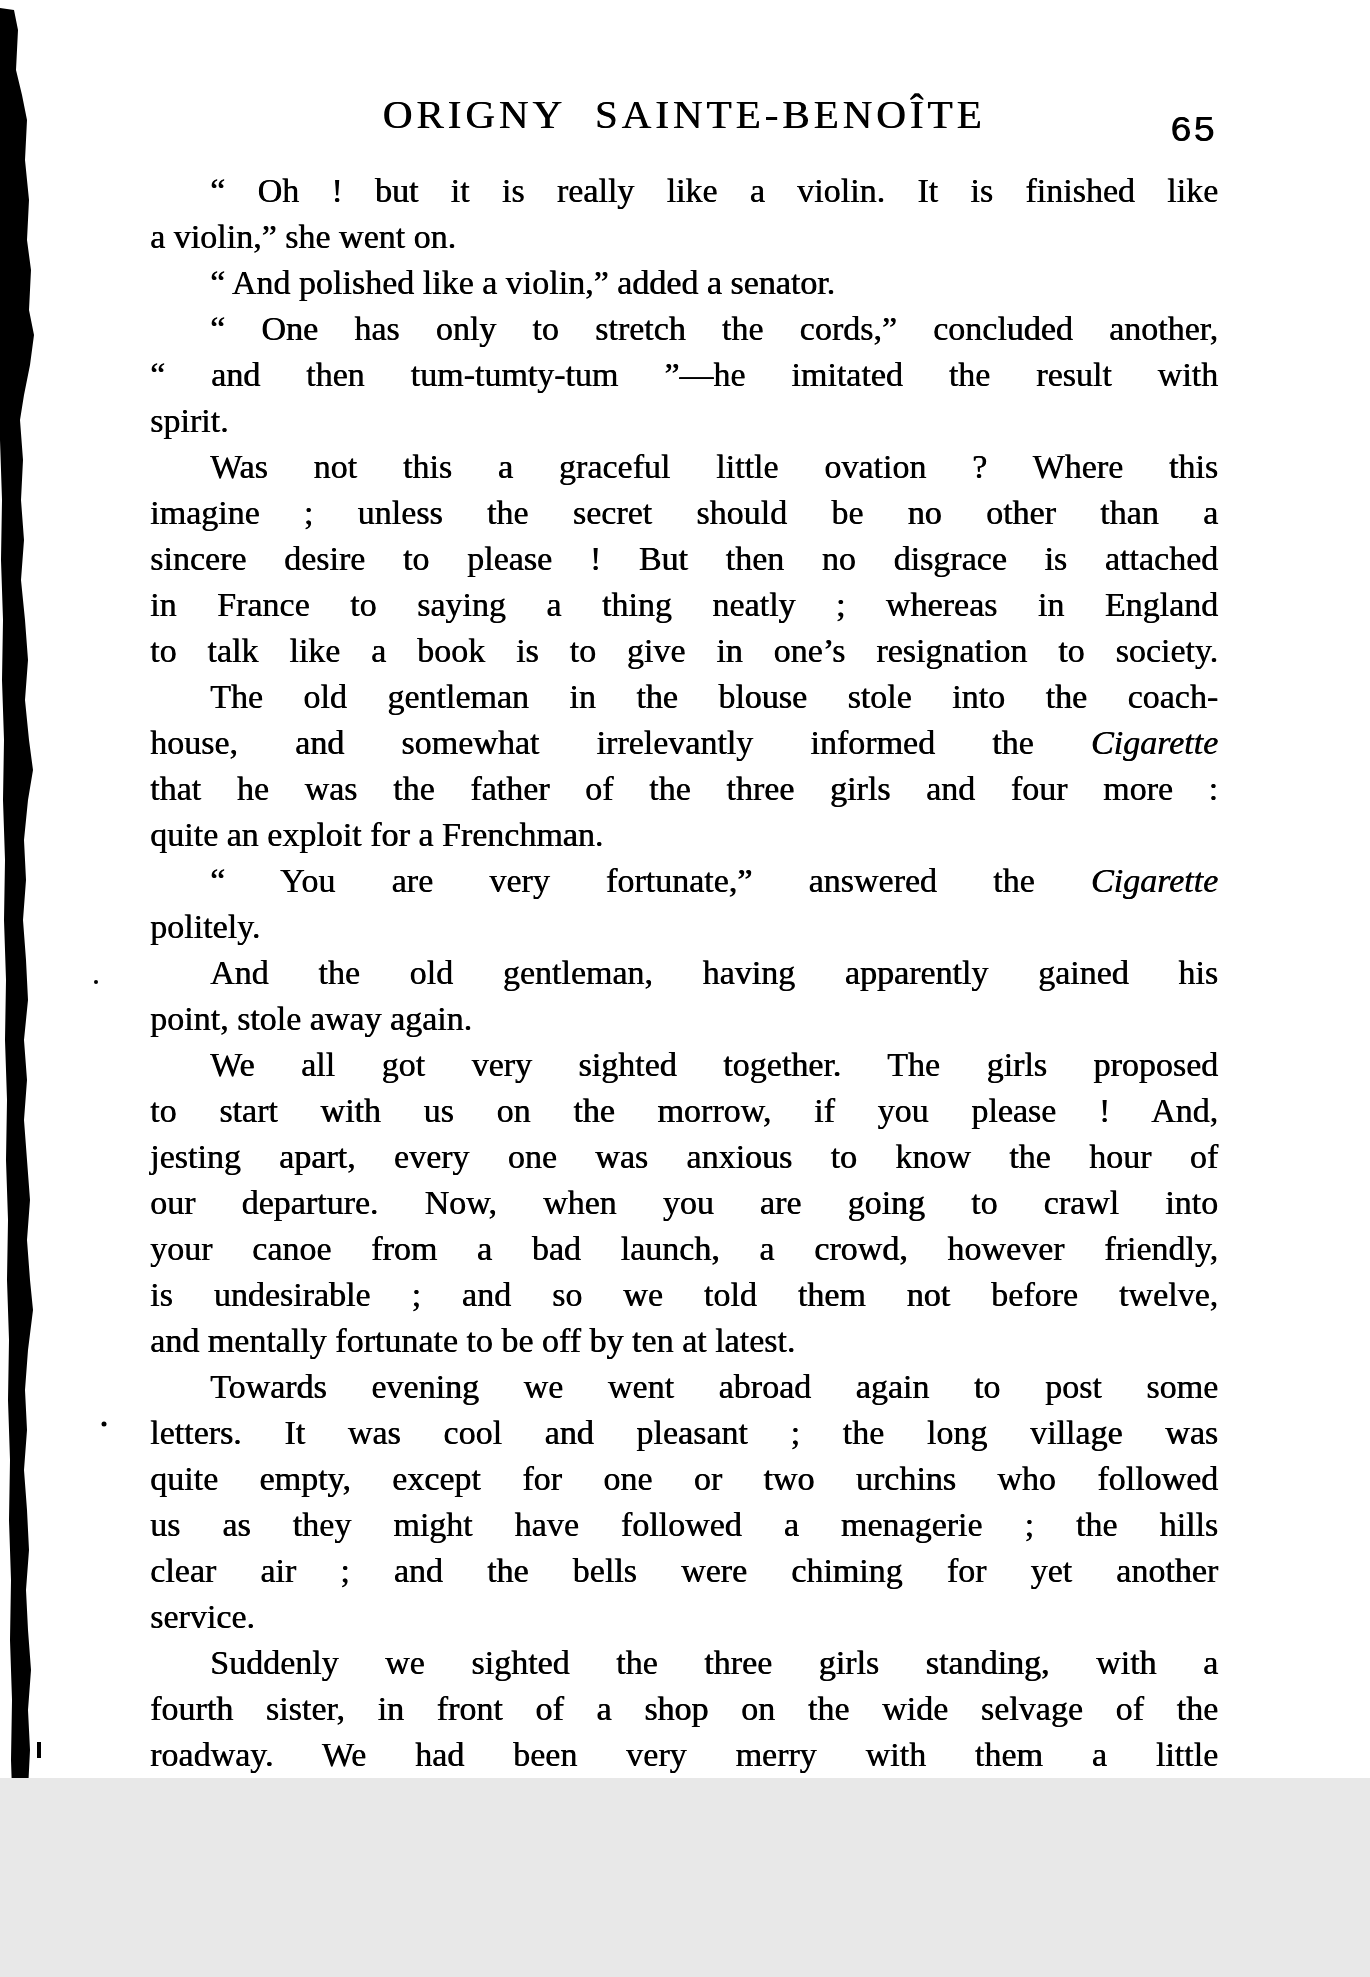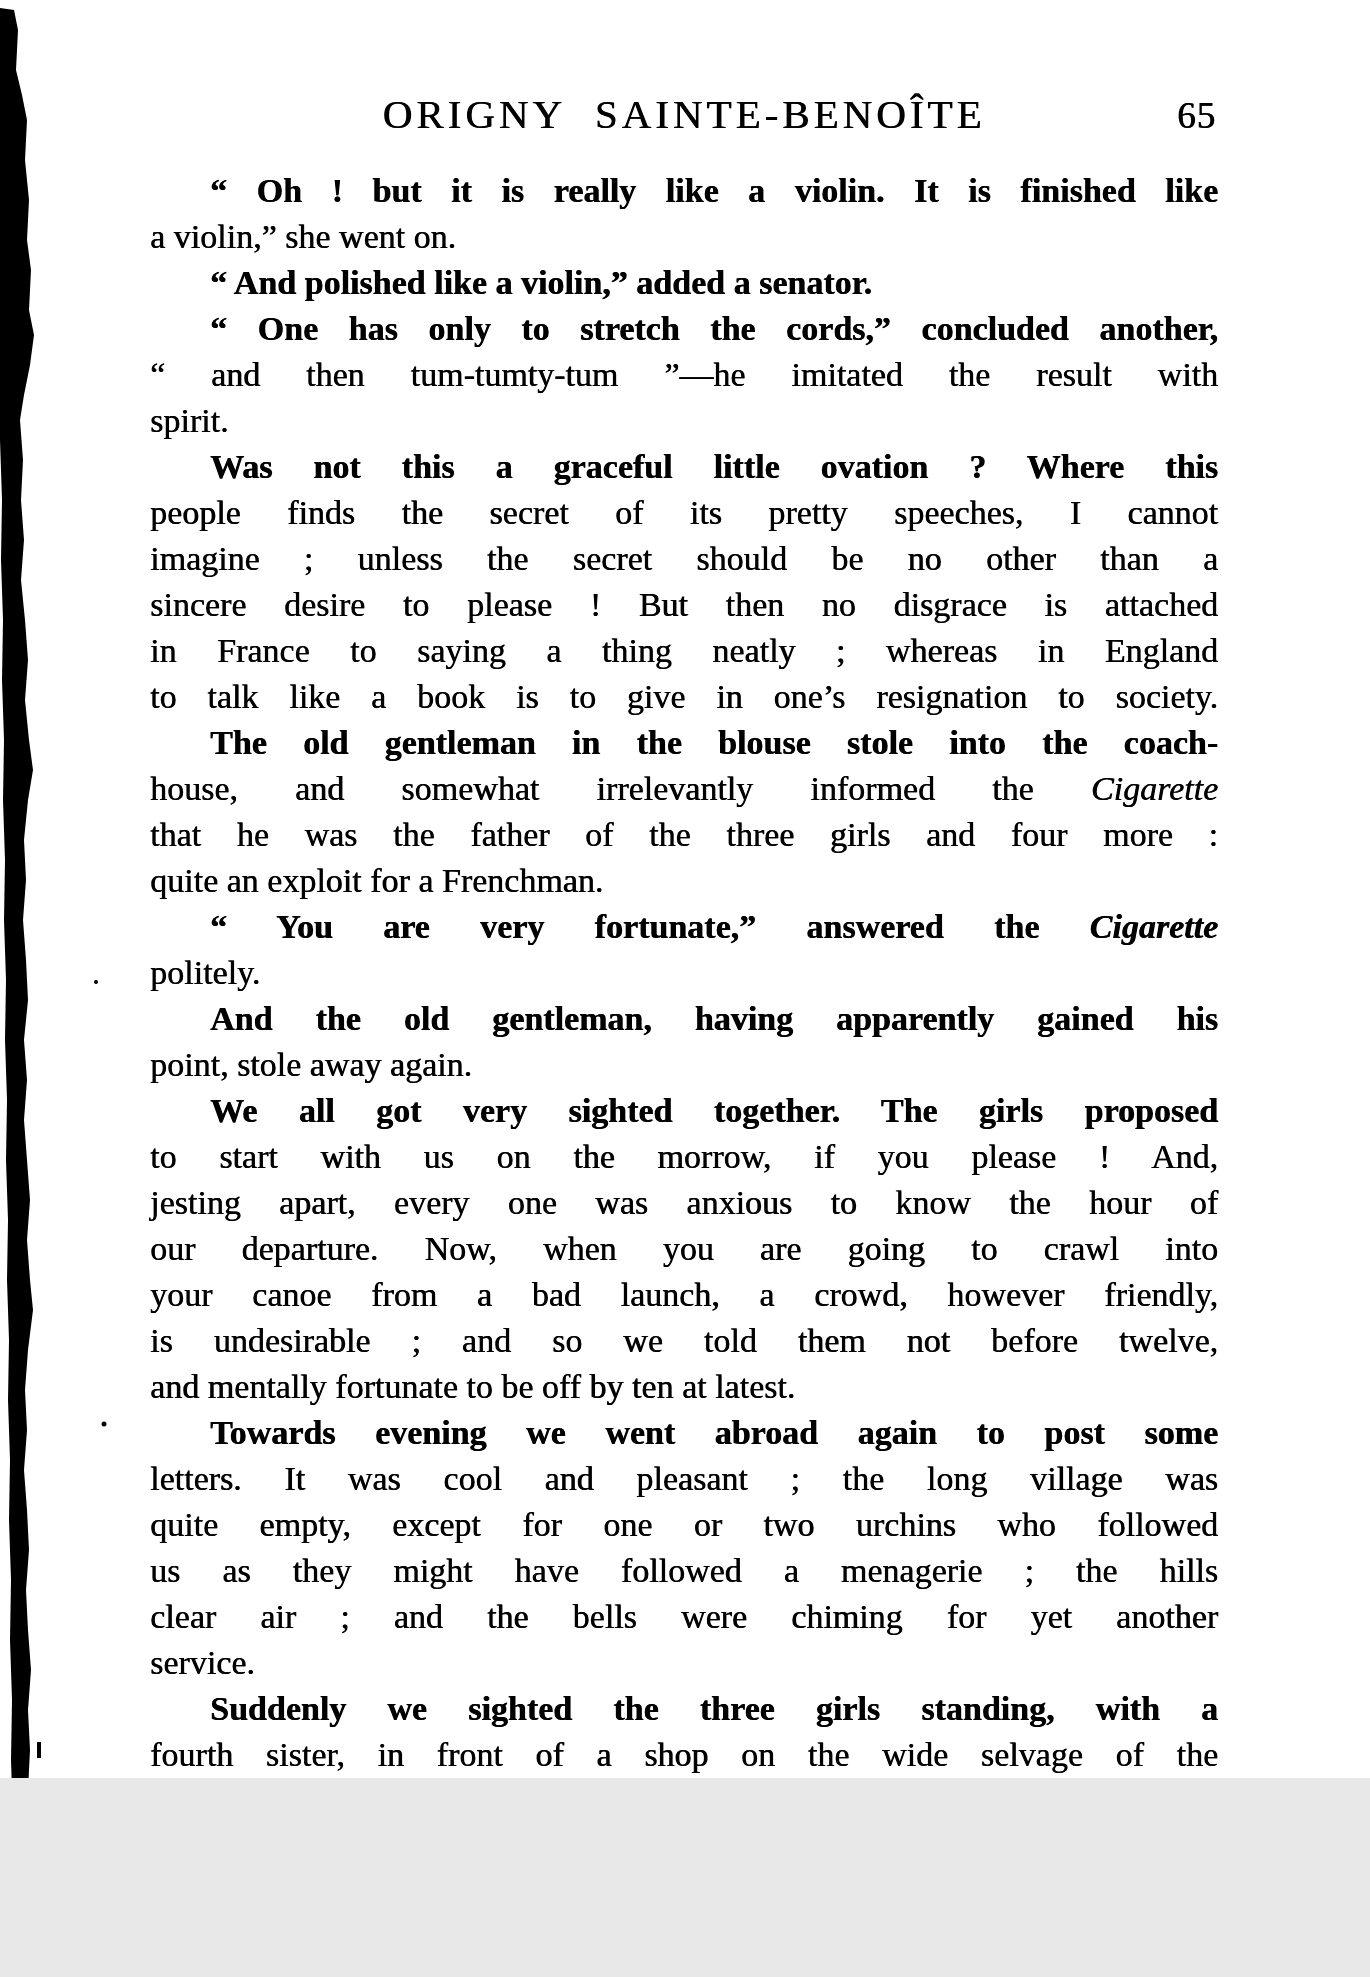--- a/index.html
+++ b/index.html
@@ -23,36 +23,37 @@
     text-align:center;
     font-size:41px;
     letter-spacing:4px;
     word-spacing:16px;
     line-height:48px;
     text-shadow:0.6px 0 0 var(--ink);
     white-space:nowrap;
   }
   .header .pageno {
     position:absolute;
-    right:2px; top:4px;
+    right:2px; top:20px;
     font-size:37px;
     letter-spacing:1px;
     text-shadow:0.7px 0 0 var(--ink);
+    font-family:Liberation Mono, monospace;
   }
   .bodytext {
     position:absolute;
     left:150px; top:168px;
     width:1068px;
     font-size:34px;
     line-height:46px;
     text-shadow:0.55px 0 0 var(--ink);
   }
   .line { text-align:left; }
   .line.jst { text-align:justify; text-align-last:justify; }
-  .line.ind { text-indent:60px;font-weight:bold; }
+  .line.ind { text-indent:60px; }
   .it { font-style:italic; }
   .footer {
     position:absolute;
     left:150px; top:1872px;
     width:1068px;
     padding-left:52px;
     font-size:23px;
     font-weight:normal;
     letter-spacing:3px;
     text-shadow:0.4px 0 0 var(--ink);
@@ -86,21 +87,20 @@
   </div>
 
   <div class="bodytext">
       <div class="line ind jst"><span>“ Oh ! but it is really like a violin.  It is finished like</span></div>
       <div class="line"><span>a violin,” she went on.</span></div>
       <div class="line ind"><span>“ And polished like a violin,” added a senator.</span></div>
       <div class="line ind jst"><span>“ One has only to stretch the cords,” concluded another,</span></div>
       <div class="line jst"><span>“ and then tum-tumty-tum ”—he imitated the result with</span></div>
       <div class="line"><span>spirit.</span></div>
       <div class="line ind jst"><span>Was not this a graceful little ovation ?  Where this</span></div>
-      <div class="line jst"><span>people finds the secret of its pretty speeches, I cannot</span></div>
       <div class="line jst"><span>imagine ;  unless the secret should be no other than a</span></div>
       <div class="line jst"><span>sincere desire to please !  But then no disgrace is attached</span></div>
       <div class="line jst"><span>in France to saying a thing neatly ;  whereas in England</span></div>
       <div class="line jst"><span>to talk like a book is to give in one’s resignation to society.</span></div>
       <div class="line ind jst"><span>The old gentleman in the blouse stole into the coach-</span></div>
       <div class="line jst"><span>house, and somewhat irrelevantly informed the </span><span class="it">Cigarette</span></div>
       <div class="line jst"><span>that he was the father of the three girls and four more :</span></div>
       <div class="line"><span>quite an exploit for a Frenchman.</span></div>
       <div class="line ind jst"><span>“ You are very fortunate,” answered the </span><span class="it">Cigarette</span></div>
       <div class="line"><span>politely.</span></div>

